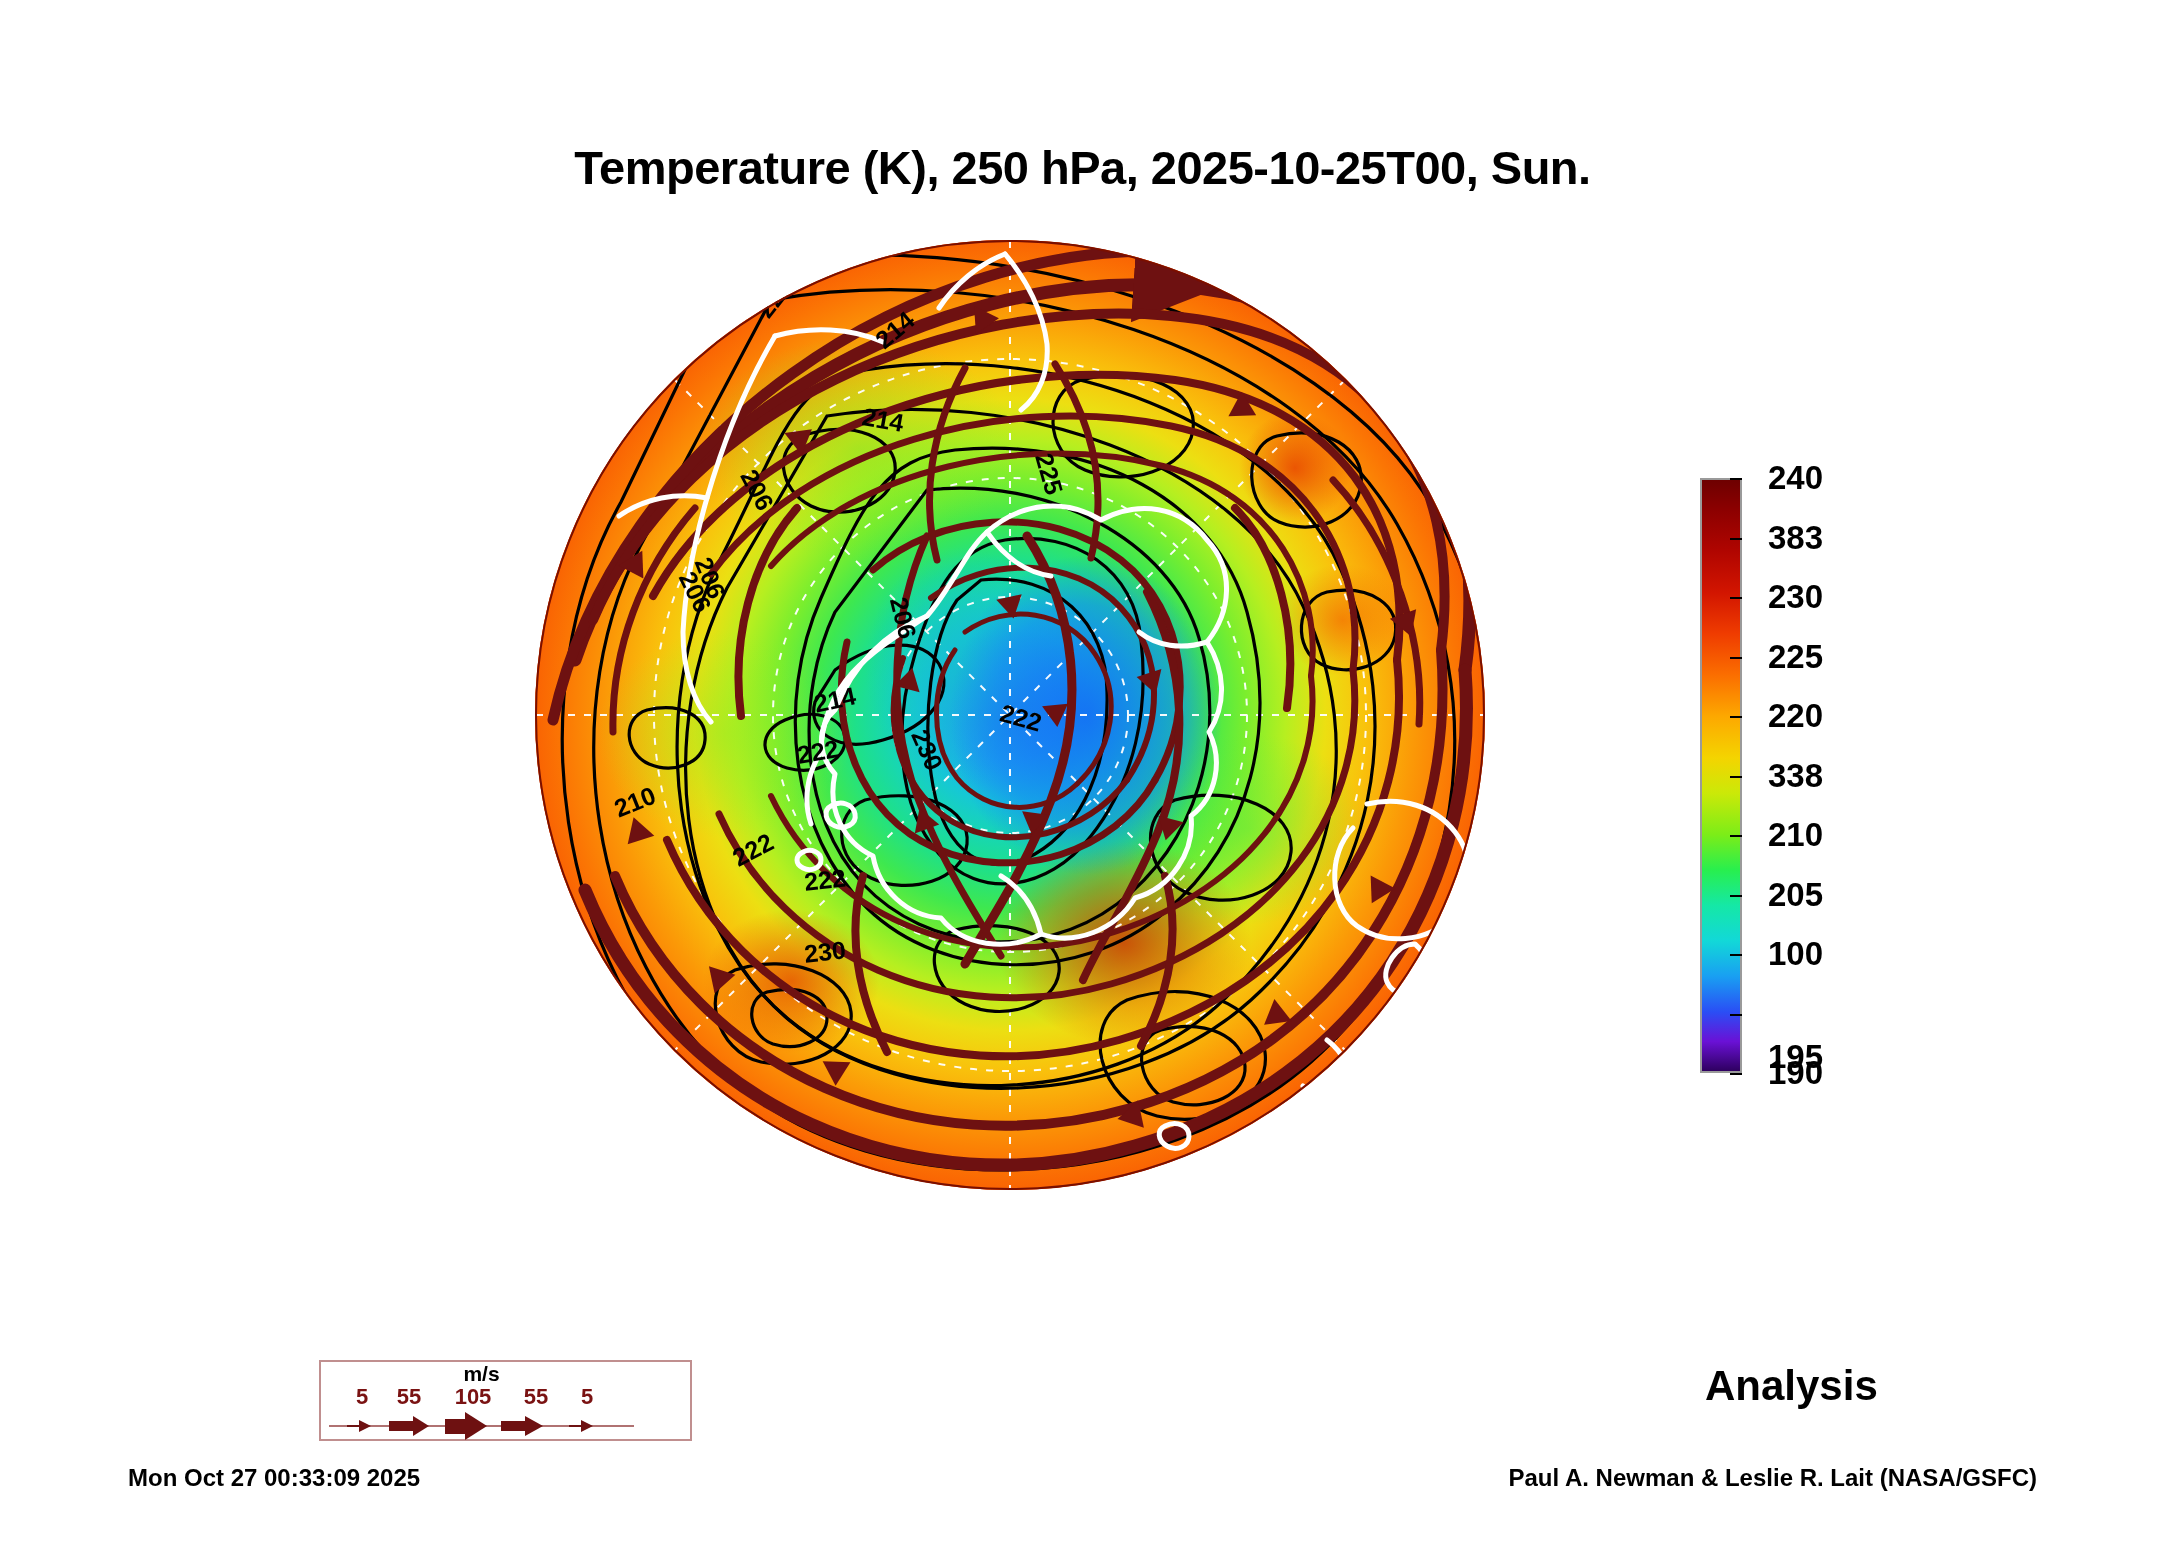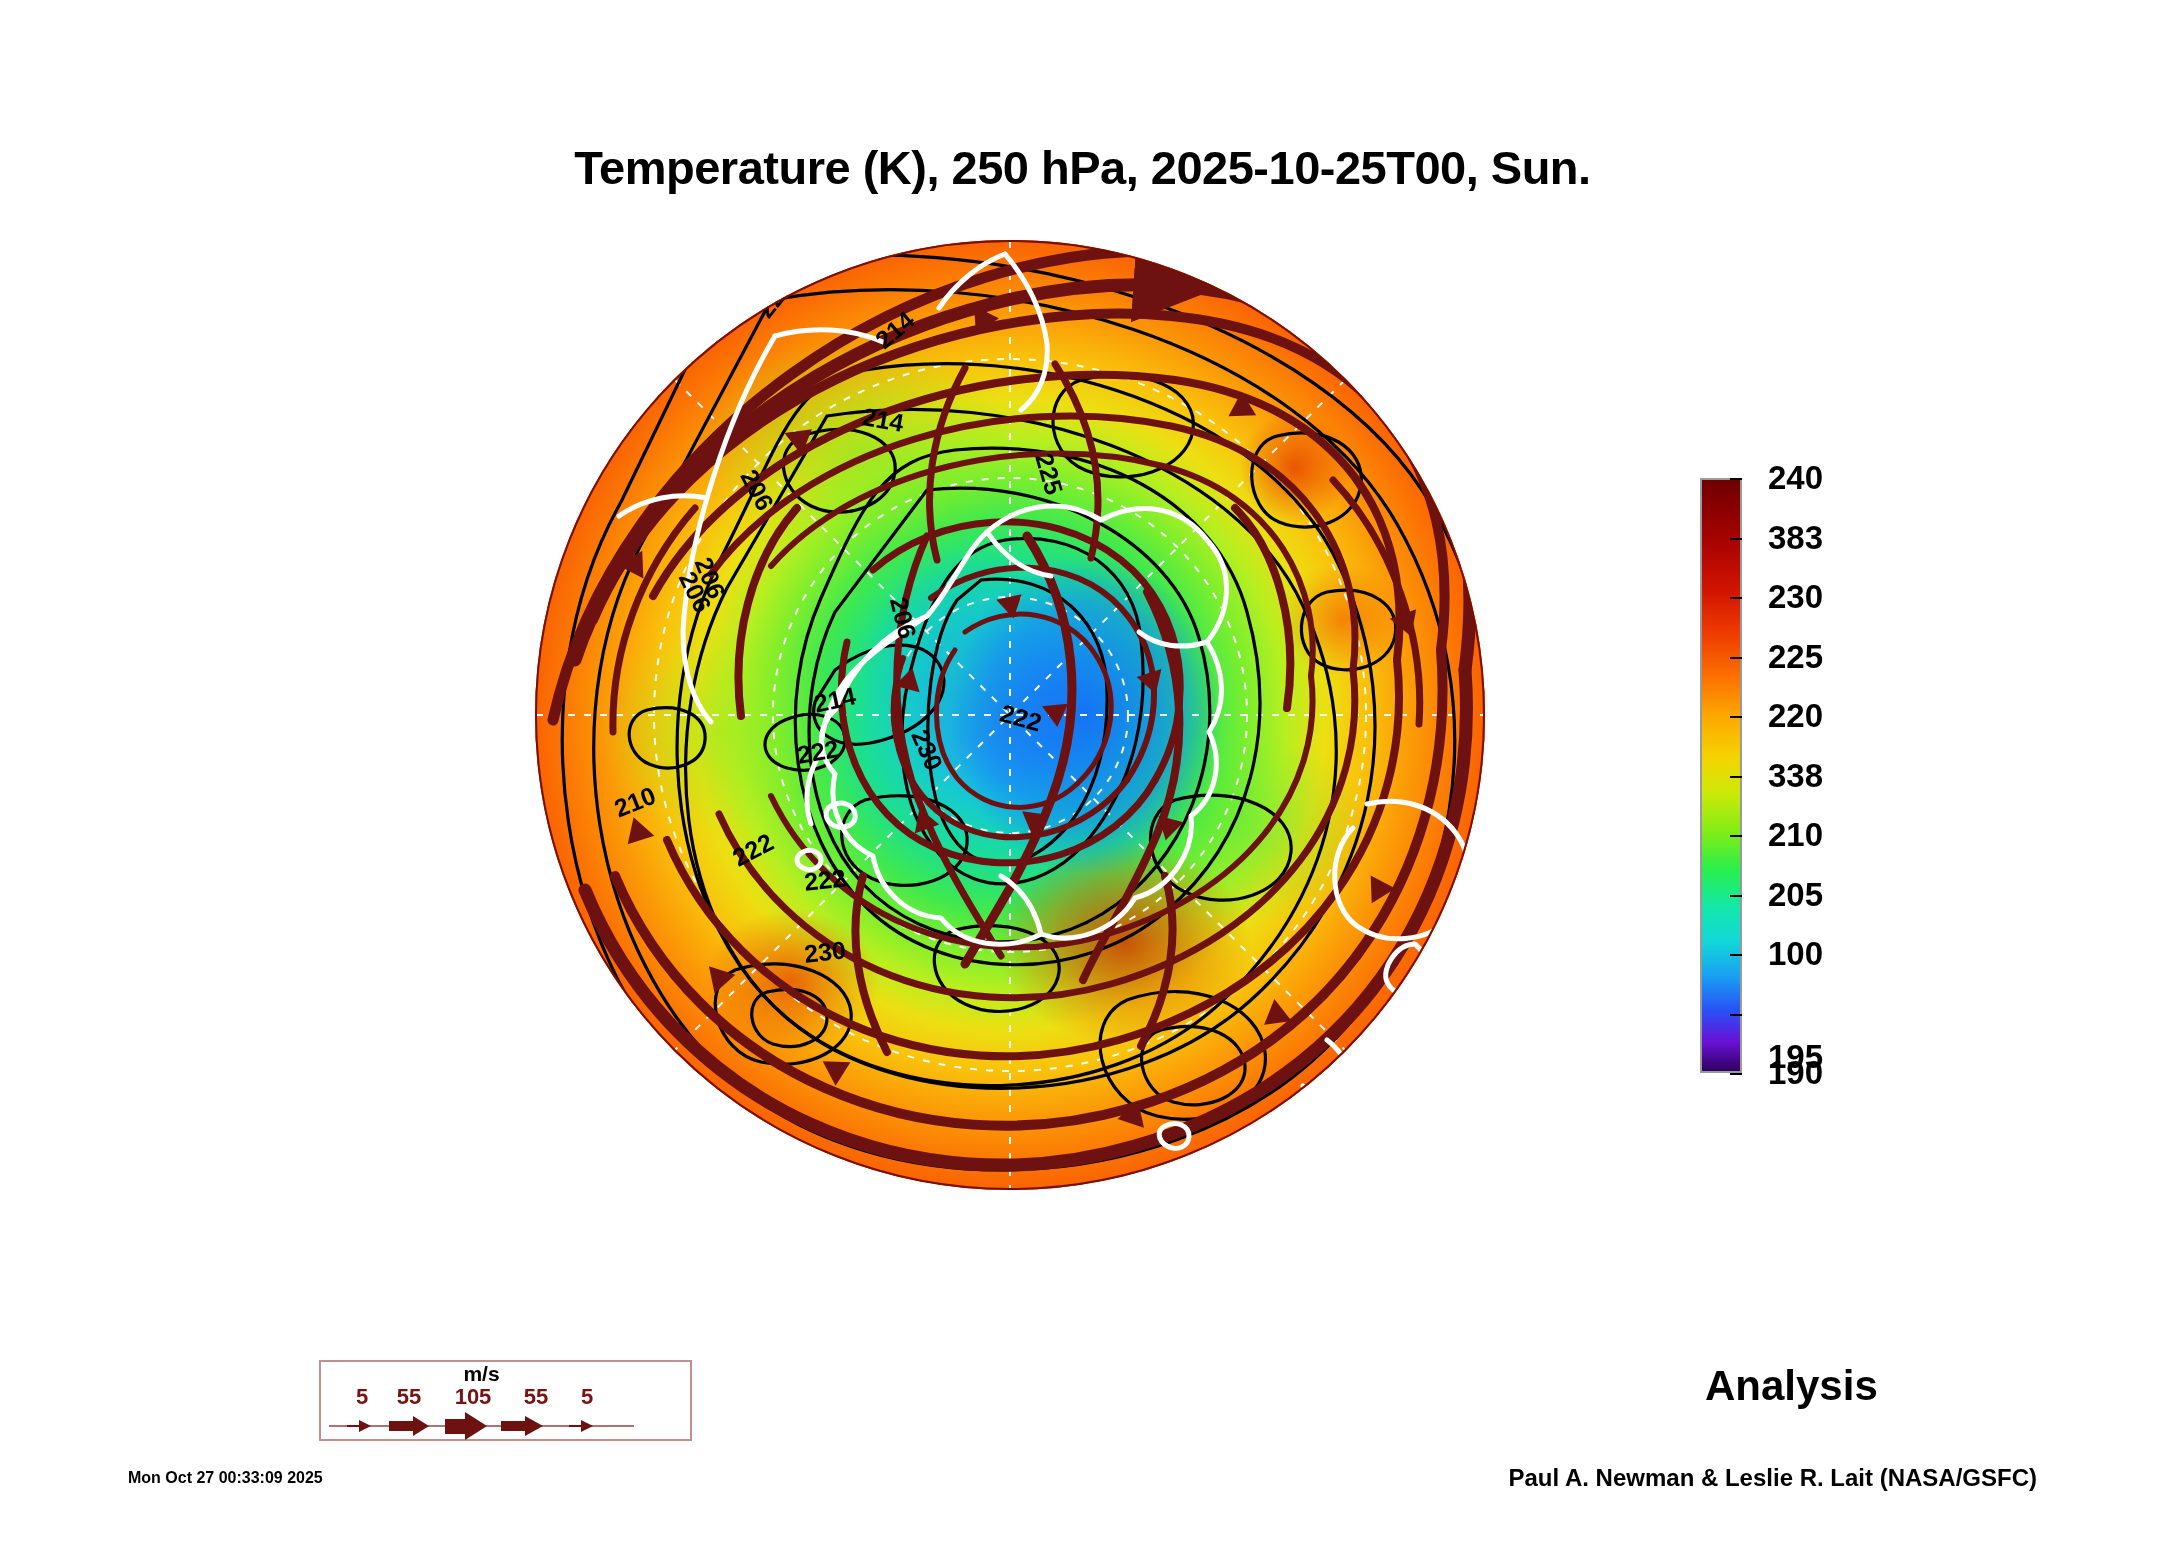--- a/index.html
+++ b/index.html
@@ -204,21 +204,21 @@
     left: 1705px;
     top: 1362px;
     font-size: 42px;
     font-weight: bold;
     color: #000000;
   }
   #timestamp {
     position: absolute;
     left: 128px;
     top: 1478px;
-    font-size: 16px;
+    font-size: 24px;
     font-weight: bold;
     color: #000000;
     transform: translateY(-50%);
   }
   #credit {
     position: absolute;
     right: 128px;
     top: 1478px;
     font-size: 24px;
     font-weight: bold;

